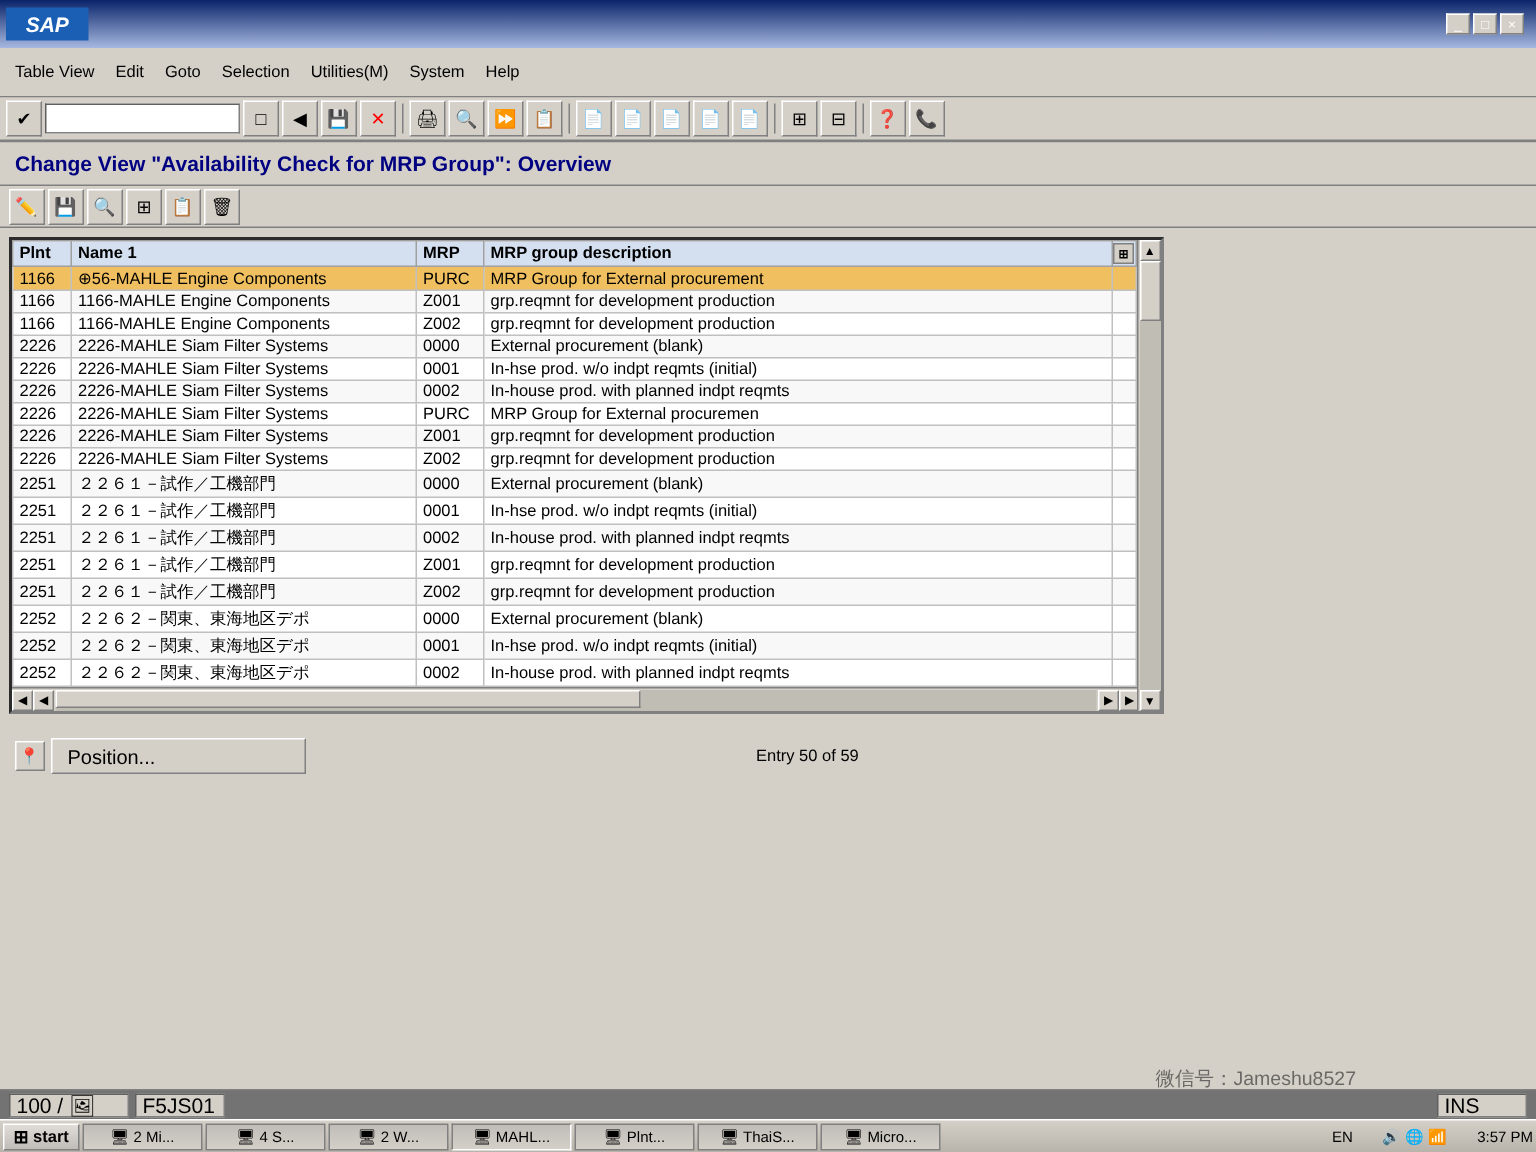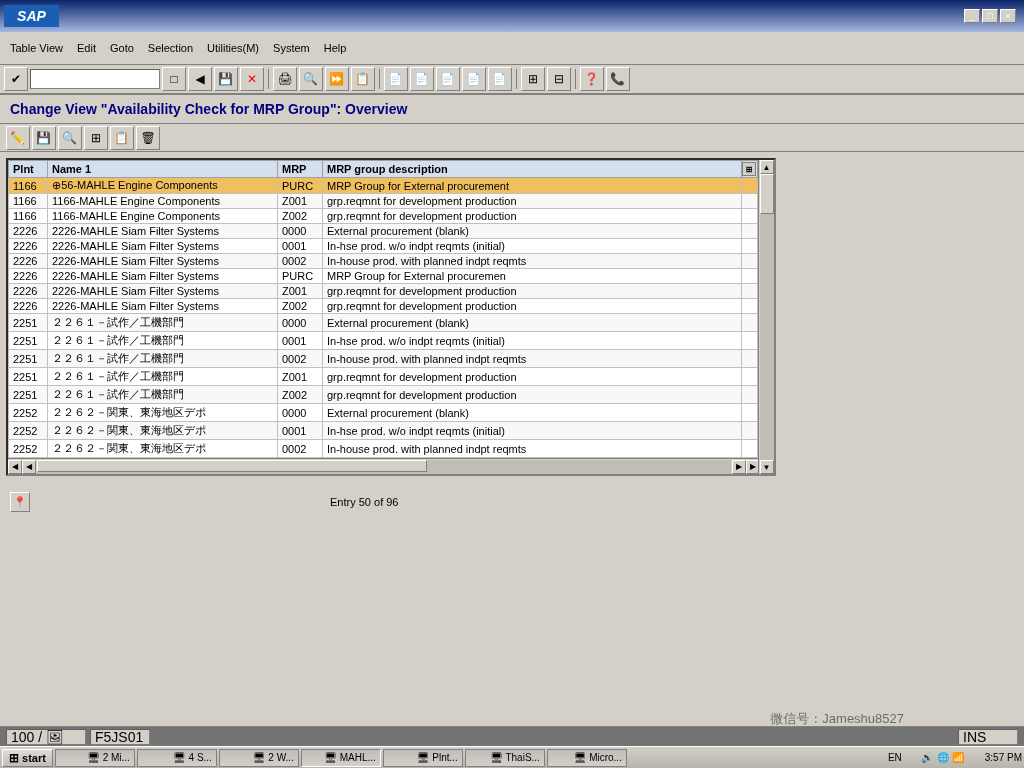--- a/index.html
+++ b/index.html
@@ -226,21 +226,20 @@
       height: 18px;
       background: linear-gradient(to bottom, #c0bcb8, #d4d0c8);
       border: 1px solid #808080;
       padding: 0 4px;
       font-size: 10px;
       cursor: pointer;
       min-width: 80px;
       white-space: nowrap;
       overflow: hidden;
       text-overflow: ellipsis;
-      text-align: right;
     }
     .task-btn-active {
       border-top-color: #808080; border-left-color: #808080;
       border-bottom-color: #fff; border-right-color: #fff;
     }
     .sys-tray {
       margin-left: auto;
       display: flex; align-items: flex-end; gap: 20px;
       font-size: 10px;
     }
@@ -471,22 +470,23 @@
         <div class="scroll-thumb"></div>
       </div>
       <div class="scroll-btn">▼</div>
     </div>
   </div>
 </div>
 
 <div id="bottom-bar" style="display:flex;align-items:center;padding:10px 10px;">
   <div style="display:flex;align-items:center;gap:4px;">
     <div style="width:20px;height:20px;background:#d4d0c8;border:1px solid #808080;border-top-color:#fff;border-left-color:#fff;display:flex;align-items:center;justify-content:center;font-size:11px;cursor:pointer;">📍</div>
+    <button class="position-btn" style="width:170px;">Position...</button>
   </div>
-  <div style="margin-left:280px;font-size:11px;">Entry 50 of 96</div>
+  <div style="margin-left:280px;font-size:11px;">Entry 50 of 59</div>
 </div>
 
 <div id="status-bar">
   <div class="status-field" style="width:80px;">100 / 🖼</div>
   <div class="status-field" style="width:60px;">F5JS01</div>
   <div style="flex:1;"></div>
   <div class="status-field" style="width:30px;">INS</div>
 </div>
 
 <div id="taskbar">

